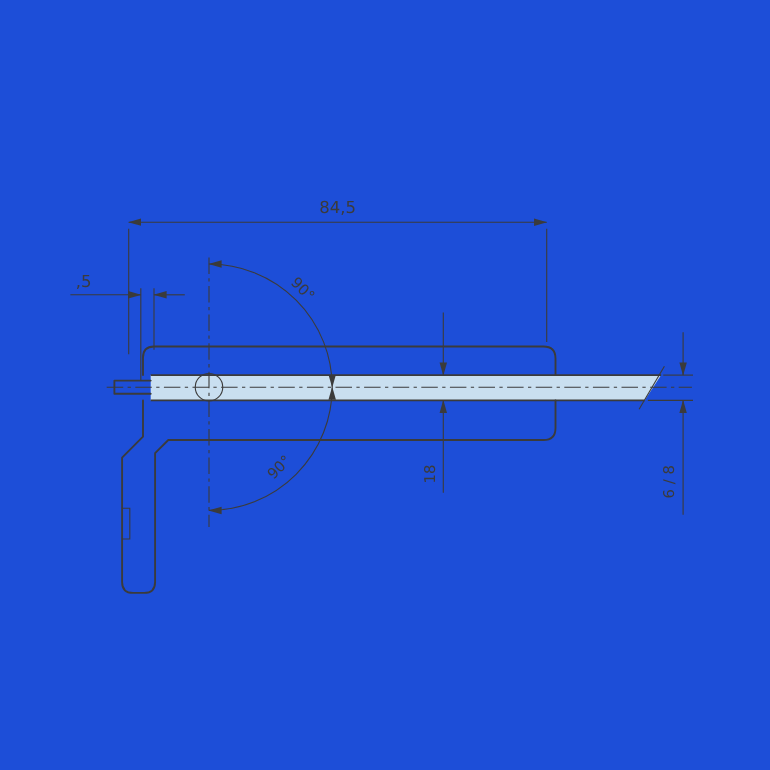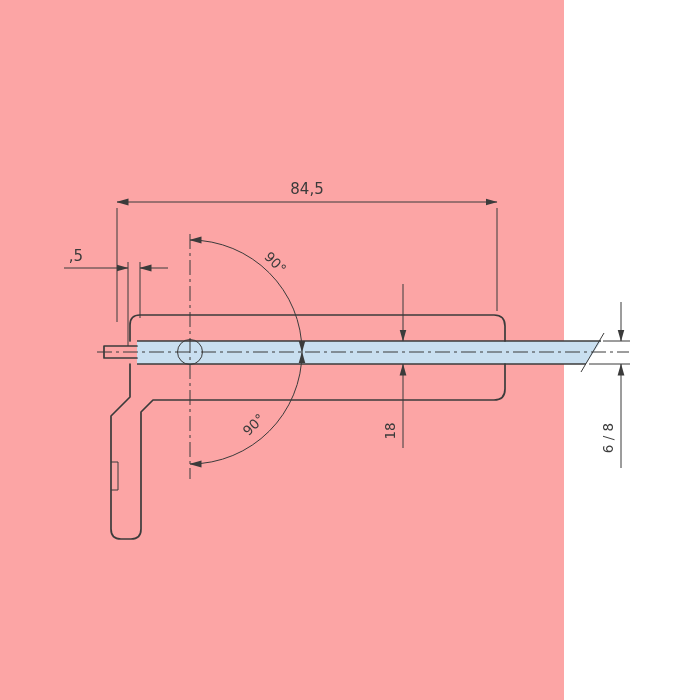--- a/index.html
+++ b/index.html
@@ -1,16 +1,16 @@
 <!DOCTYPE html>
 <html><head>
 <meta charset="utf-8">
 <style>
   html,body{margin:0;padding:0;background:#ffffff;width:700px;height:700px;overflow:hidden}
-  .canvas{position:relative;width:564px;height:700px;background:#fca5a5}
+  .canvas{position:relative;width:700px;height:700px;background:#1d4ed8}
   svg{display:block}
   .outline{fill:none;stroke:#3b3b3b;stroke-width:1.7;stroke-linejoin:round;stroke-linecap:round}
   .glass-edge{fill:none;stroke:#3b3b3b;stroke-width:1.5}
   .thin{fill:none;stroke:#3b3b3b;stroke-width:1}
   .center{fill:none;stroke:#3b3b3b;stroke-width:1;stroke-dasharray:15 4 3 4}
   text{font-family:"DejaVu Sans","Liberation Sans",sans-serif;font-size:15px;fill:#3b3b3b}
   .small{font-size:13.5px}
 </style>
 </head>
 <body>

